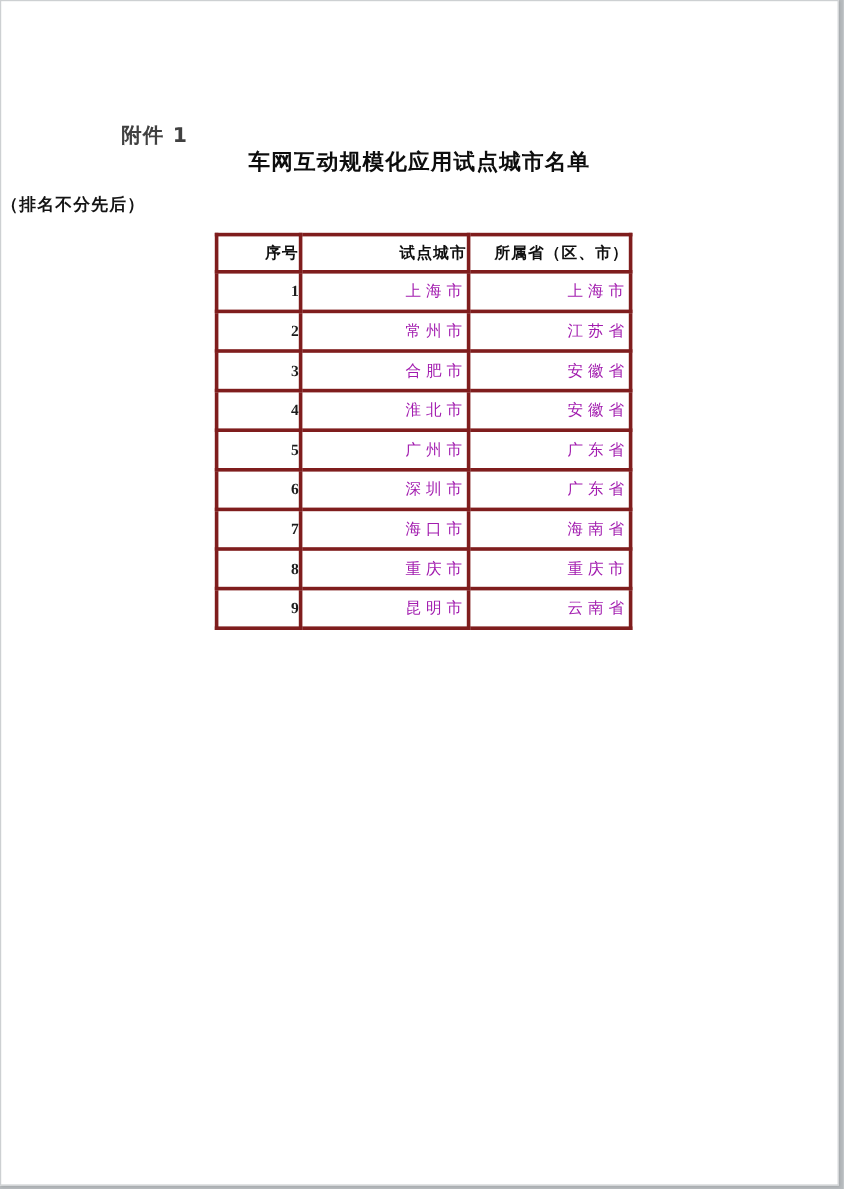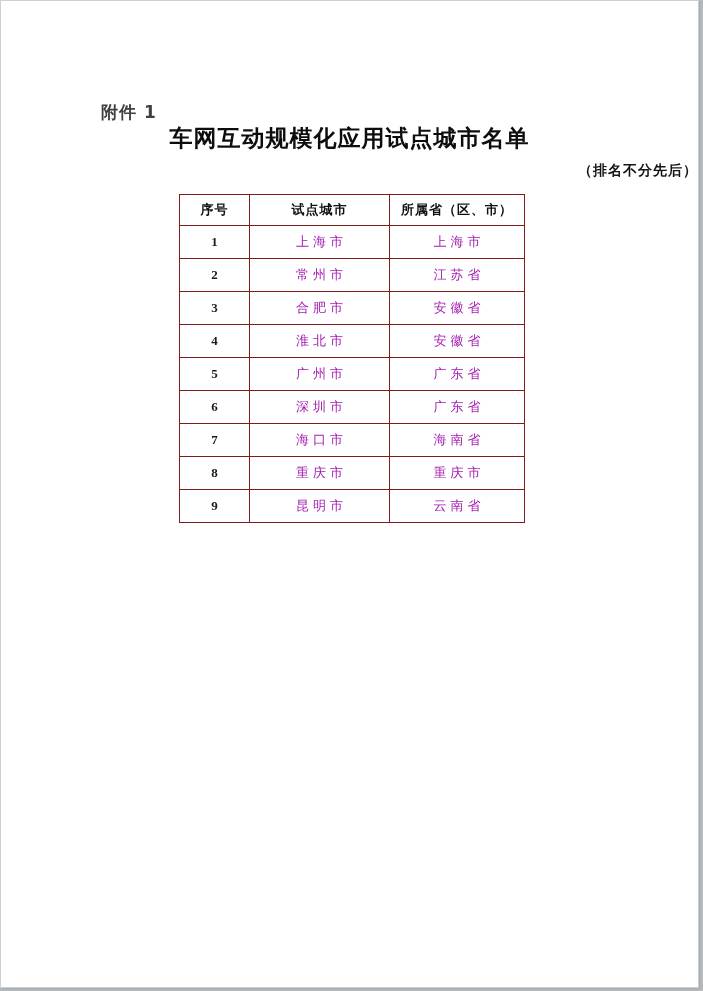--- a/index.html
+++ b/index.html
@@ -24,47 +24,47 @@
     font-size: 17px;
     color: #404040;
     letter-spacing: 1px;
   }
   .doc-title {
     position: absolute;
     left: 0; top: 122px; width: 100%;
     text-align: center;
     font-family: "DejaVu Sans", "Liberation Sans", sans-serif;
     font-weight: bold;
-    font-size: 23px;
+    font-size: 18px;
     color: #0d0d0d;
     letter-spacing: 1px;
   }
   .doc-subtitle {
     position: absolute;
     left: 0; top: 161px; width: 100%;
-    text-align: right;
+    text-align: left;
     font-family: "DejaVu Sans", "Liberation Sans", sans-serif;
     font-weight: bold;
     font-size: 14px;
     color: #141414;
     letter-spacing: 1px;
   }
   table.city-table {
     position: absolute;
     left: 178px; top: 193px;
     width: 345px;
     border-collapse: collapse;
     table-layout: fixed;
   }
   .city-table col.c-no   { width: 70px; }
   .city-table col.c-city { width: 140px; }
   .city-table col.c-prov { width: 135px; }
   .city-table th, .city-table td {
-    border: 1px solid #7f1d1d;
-    text-align: center;
+    border: 3px solid #7f1d1d;
+    text-align: right;
     vertical-align: middle;
     overflow: hidden;
   }
   .city-table th {
     height: 31px;
     font-family: "DejaVu Sans", "Liberation Sans", sans-serif;
     font-weight: bold;
     font-size: 13px;
     color: #101010;
     letter-spacing: 1px;

